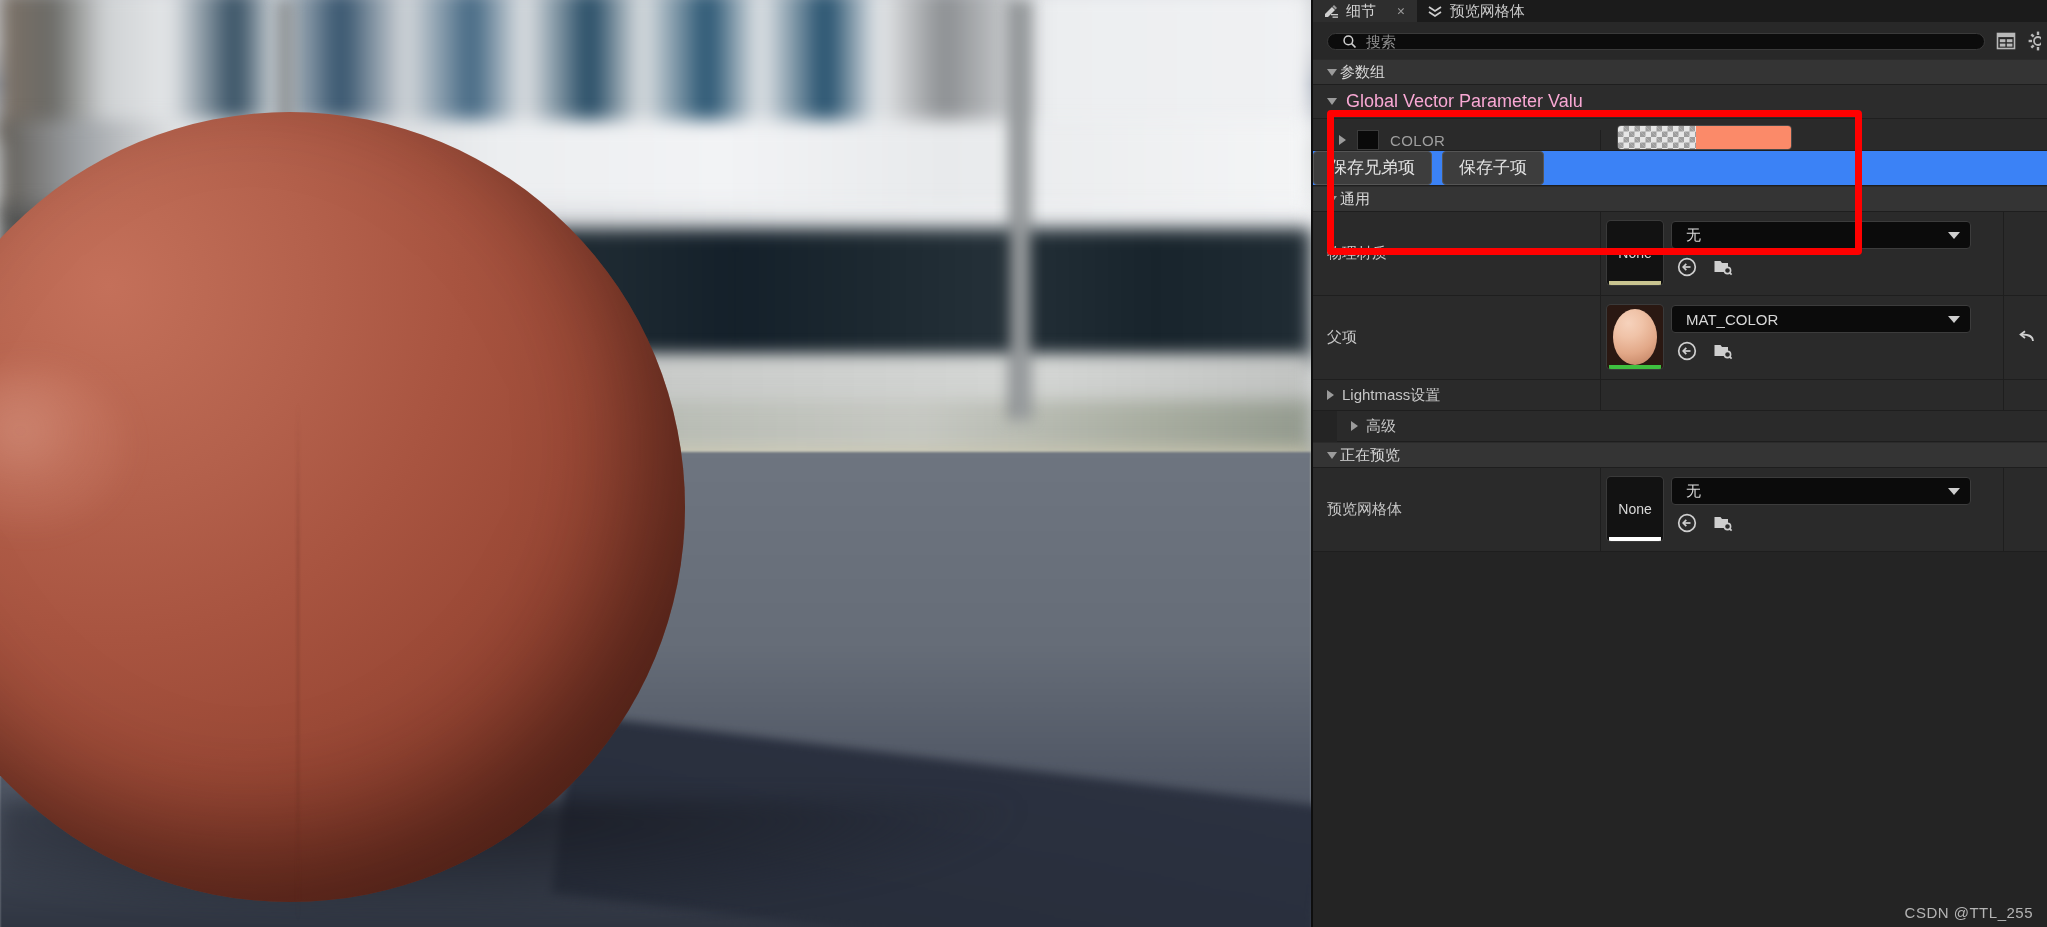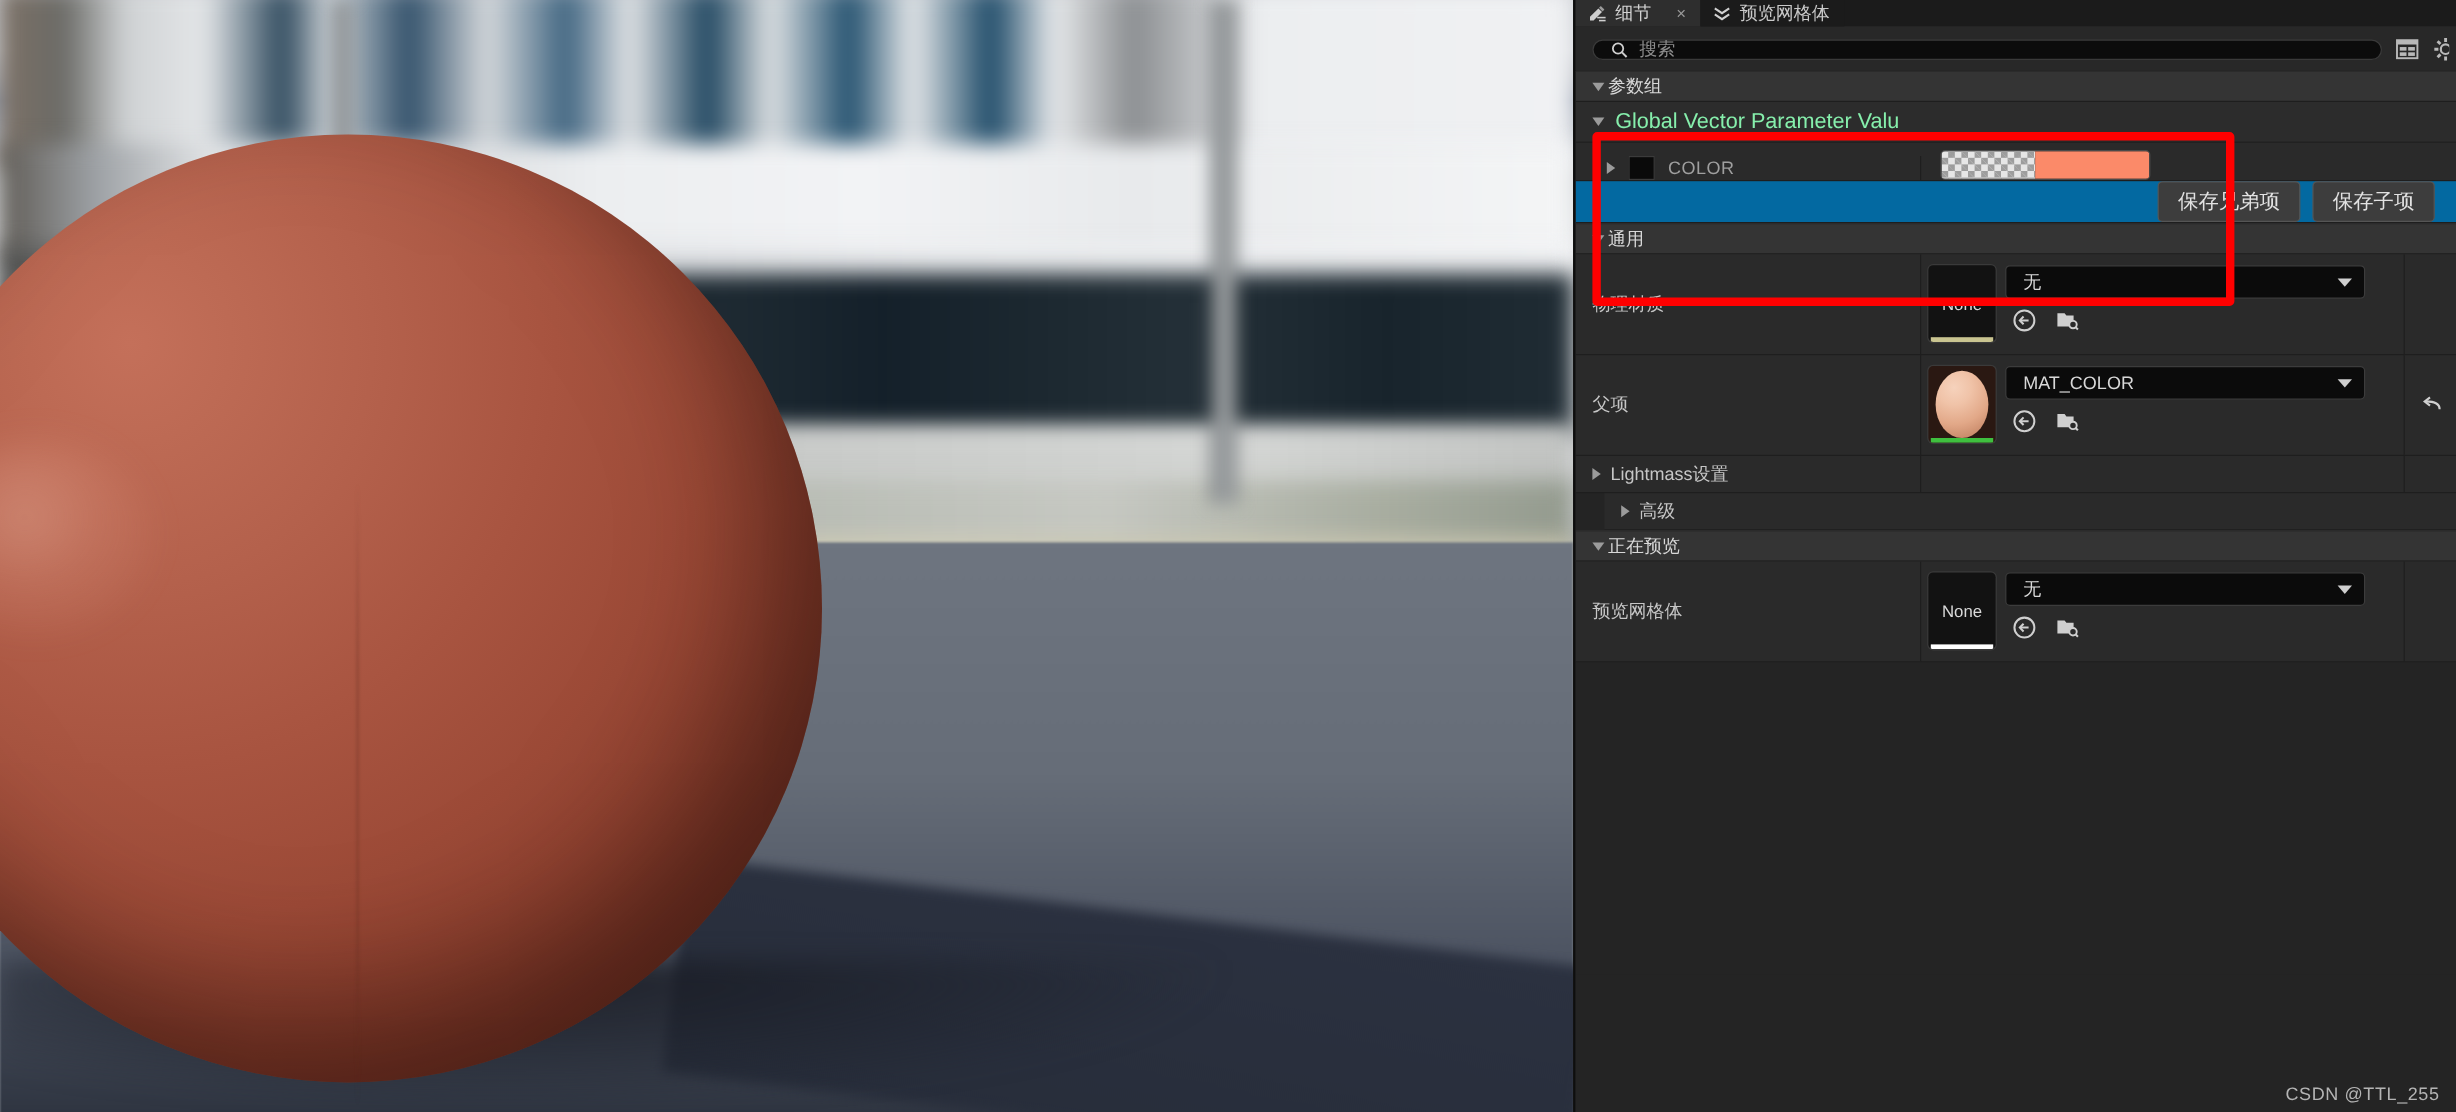--- a/index.html
+++ b/index.html
@@ -185,21 +185,21 @@
     width: 0; height: 0; flex: 0 0 auto;
   }
   .tri.down { border-left: 5.5px solid transparent; border-right: 5.5px solid transparent; border-top: 7px solid #9b9b9b; }
   .tri.right { border-top: 5.5px solid transparent; border-bottom: 5.5px solid transparent; border-left: 7px solid #9b9b9b; }
 
   .grouphdr {
     height: 34px; display: flex; align-items: center; gap: 9px;
     padding-left: 14px;
     background: #2c2c2c;
     border-bottom: 1px solid #1f1f1f;
-    font-size: 18px; color: #86efac;
+    font-size: 18px; color: #f9a8d4;
     overflow: hidden; white-space: nowrap;
   }
   .row {
     display: flex; align-items: stretch; min-height: 30px;
     border-bottom: 1px solid #1e1e1e;
     background: #2a2a2a;
   }
   .row .lbl {
     width: 288px; flex: 0 0 auto;
     display: flex; align-items: center; gap: 8px;
@@ -224,22 +224,22 @@
   .checker {
     width: 78px; height: 100%;
     background-image:
       linear-gradient(45deg, #9d9d9d 25%, transparent 25%, transparent 75%, #9d9d9d 75%),
       linear-gradient(45deg, #9d9d9d 25%, #e6e6e6 25%, #e6e6e6 75%, #9d9d9d 75%);
     background-size: 11px 11px;
     background-position: 0 0, 5.5px 5.5px;
   }
   .solid { flex: 1 1 auto; height: 100%; }
 
-  .btnrow { display: flex; align-items: center; justify-content: flex-end; gap: 10px;
-            min-height: 34px; background: #0369a1; padding-right: 18px; border-bottom: 1px solid #1e1e1e;}
+  .btnrow { display: flex; align-items: center; gap: 10px;
+            min-height: 34px; background: #3b82f6; padding-right: 18px; border-bottom: 1px solid #1e1e1e;}
   .ubtn {
     background: #3d3d3d; border: 1px solid #555; border-radius: 4px;
     color: #e2e2e2; font-size: 17px; padding: 4px 16px 5px; cursor: pointer;
     font-family: "Liberation Sans", "DejaVu Sans", sans-serif;
   }
 
   
   .assetrow { min-height: 84px; }
   .assetrow .val { gap: 8px; align-items: flex-start; padding-top: 9px; }
   .thumb {

